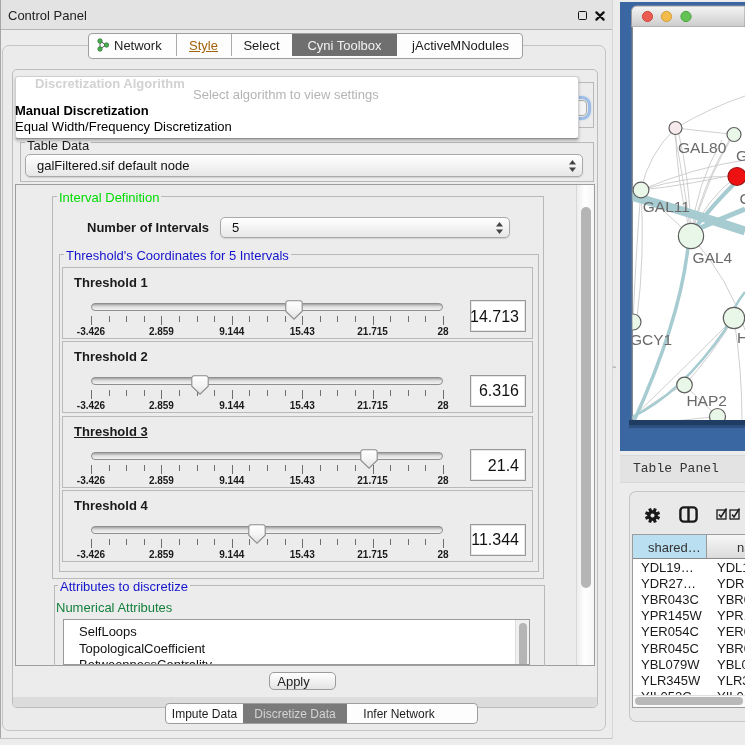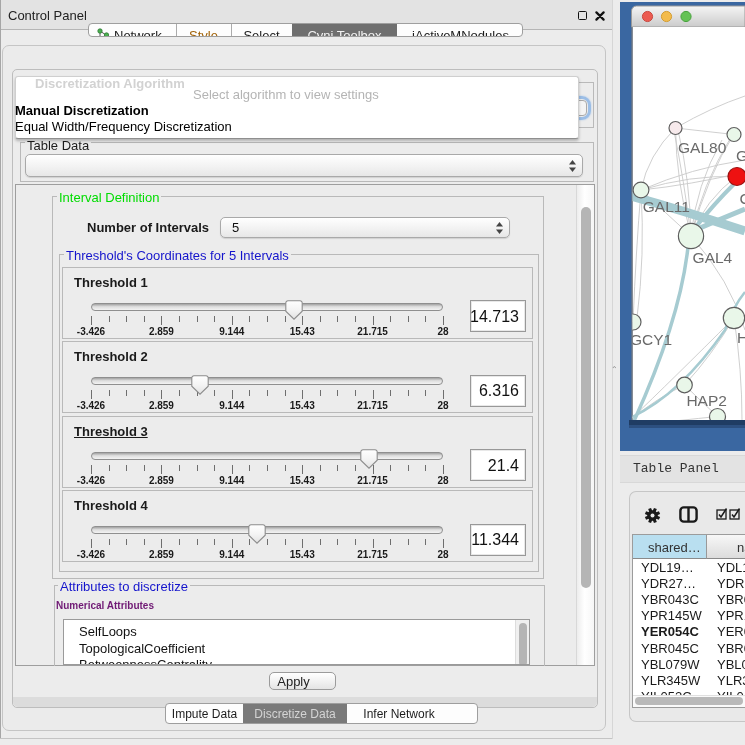--- a/index.html
+++ b/index.html
@@ -10,21 +10,21 @@
 
 <div class="ab" style="left:0;top:0;width:612px;height:739px;background:#ececec;"></div>
 <div class="ab" style="left:0;top:0;width:612px;height:29px;background:#e3e3e3;border-bottom:1px solid #b5b5b5;"></div>
 <div class="t" style="left:8px;top:8px;font-size:13px;color:#222;">Control Panel</div>
 <div class="ab" style="left:578px;top:11px;width:7px;height:7px;border:1.8px solid #111;border-radius:1.5px;"></div>
 <svg class="ab" style="left:595px;top:11px;" width="10" height="10" viewBox="0 0 10 10">
     <path d="M1.4 1.4 L8.6 8.6 M8.6 1.4 L1.4 8.6" stroke="#111" stroke-width="2.2" stroke-linecap="round"></path>
   </svg>
 <div class="ab" style="left:0;top:0;width:1px;height:739px;background:#a6a6a6;"></div>
 <div class="ab" style="left:2px;top:45px;width:604px;height:686px;background:#ebebeb;border:1px solid #c5c5c5;border-radius:7px;box-sizing:border-box;"></div>
-<div class="ab" style="left:88px;top:23px;width:435px;height:14px;background:#fdfdfd;border:1px solid #9e9e9e;border-radius:4px;box-sizing:border-box;overflow:hidden;">
+<div class="ab" style="left:88px;top:33px;width:435px;height:26px;background:#fdfdfd;border:1px solid #9e9e9e;border-radius:4px;box-sizing:border-box;overflow:hidden;">
 <div class="ab" style="left:0;top:0;width:87px;height:22px;border-right:1px solid #ababab;"></div>
 <div class="ab" style="left:87px;top:0;width:55px;height:22px;border-right:1px solid #ababab;"></div>
 <div class="ab" style="left:142px;top:0;width:61px;height:22px;"></div>
 <div class="ab" style="left:203px;top:0;width:105px;height:22px;background:#6f6f6f;"></div>
 <div class="ab" style="left:308px;top:0;width:127px;height:22px;"></div>
 <svg class="ab" style="left:7px;top:3px;" width="15" height="16" viewBox="0 0 15 16">
       <line x1="4" y1="4" x2="10" y2="8" stroke="#555" stroke-width="1"></line>
       <line x1="4" y1="12" x2="10" y2="8" stroke="#555" stroke-width="1"></line>
       <line x1="4" y1="4" x2="4" y2="12" stroke="#555" stroke-width="1"></line>
       <circle cx="4" cy="4" r="2.2" fill="#4caf50" stroke="#2c7a33" stroke-width="0.8"></circle>
@@ -37,20 +37,21 @@
 <div class="ab" style="left:203px;top:4px;width:105px;text-align:center;font-size:13px;color:#f2f2f2;">Cyni Toolbox</div>
 <div class="ab" style="left:308px;top:4px;width:127px;text-align:center;font-size:13px;color:#1c1c1c;">jActiveMNodules</div>
 </div>
 <div class="ab" style="left:12px;top:69px;width:586px;height:639px;background:#ececec;border:1px solid #bdbdbd;border-radius:5px;box-sizing:border-box;"></div>
 <div class="ab" style="left:20px;top:82px;width:572px;height:44px;border:1px solid #b9b9b9;"></div>
 <div class="ab" style="left:566px;top:96px;width:25px;height:24px;border:3px solid #9cbee6;border-radius:9px;box-sizing:border-box;box-shadow:0 0 2px #a9c6e8;"></div>
 <div class="ab" style="left:570px;top:100px;width:17px;height:16px;background:#f4f4f4;border:1px solid #aaa;border-radius:4px;box-sizing:border-box;"></div>
 <div class="ab" style="left:20px;top:142px;width:572px;height:38px;border:1px solid #b9b9b9;"></div>
 <div class="t" style="left:25px;top:138px;font-size:13px;color:#1c1c1c;background:#ececec;padding:0 2px;">Table Data</div>
 <div class="ab" style="left:25px;top:154px;width:558px;height:23px;background:linear-gradient(#ffffff,#f1f1f1 60%,#e7e7e7);border:1px solid #a9a9a9;border-radius:5px;box-sizing:border-box;box-shadow:0 1px 1px rgba(0,0,0,0.12);">
+    <div class="t" style="left:11px;top:3px;font-size:13px;color:#111;">galFiltered.sif default node</div>
     <svg class="ab" style="left:542px;top:5px;" width="9" height="12" viewBox="0 0 9 12">
       <path d="M4.5 0 L8 4.5 L1 4.5 Z" fill="#444"></path>
       <path d="M4.5 12 L8 7.5 L1 7.5 Z" fill="#444"></path>
     </svg>
   </div>
 <div class="ab" style="left:15px;top:184px;width:580px;height:482px;background:#ececec;border:1px solid #9e9e9e;box-sizing:border-box;"></div>
 <div class="ab" style="left:576px;top:185px;width:18px;height:480px;background:linear-gradient(90deg,#ededed,#ffffff 45%,#f6f6f6);border-left:1px solid #d8d8d8;box-sizing:border-box;"></div>
 <div class="ab" style="left:581px;top:207px;width:10px;height:381px;background:#b5b5b5;border-radius:5px;"></div>
 <div class="ab" style="left:52px;top:196px;width:490px;height:381px;border:1px solid #b9b9b9;"></div>
 <div class="t" style="left:57px;top:190px;font-size:13px;color:#00dc00;background:#ececec;padding:0 2px;">Interval Definition</div>
@@ -227,21 +228,21 @@
         <stop offset="0" stop-color="#ffffff"></stop>
         <stop offset="0.5" stop-color="#f4f4f4"></stop>
         <stop offset="1" stop-color="#e2e2e2"></stop>
       </linearGradient>
     </defs>
   </svg>
 <div class="ab" style="left:470px;top:523.5px;width:56px;height:32px;background:#ffffff;border:1px solid #989898;box-shadow:inset 0 0 0 1px #e8e8e8;box-sizing:border-box;"></div>
 <div class="t" style="left:470px;top:531.0px;width:49px;text-align:right;font-size:16px;color:#111;">11.344</div>
 <div class="ab" style="left:54px;top:585px;width:489px;height:80px;border:1px solid #b9b9b9;border-bottom:none;"></div>
 <div class="t" style="left:58px;top:579px;font-size:13px;color:#1414cc;background:#ececec;padding:0 2px;">Attributes to discretize</div>
-<div class="t" style="left:56px;top:600px;font-size:10px;font-weight:bold;color:#701a75;">Numerical Attributes</div>
+<div class="t" style="left:56px;top:600px;font-size:13px;font-weight:normal;color:#15803d;">Numerical Attributes</div>
 <div class="ab" style="left:63px;top:619px;width:467px;height:46px;background:#ffffff;border:1px solid #9a9a9a;box-sizing:border-box;overflow:hidden;">
 <div class="t" style="left:15px;top:4px;font-size:13px;color:#111;">SelfLoops</div>
 <div class="t" style="left:15px;top:21px;font-size:13px;color:#111;">TopologicalCoefficient</div>
 <div class="t" style="left:15px;top:37px;font-size:13px;color:#111;">BetweennessCentrality</div>
 <div class="ab" style="left:451px;top:0;width:15px;height:46px;background:#f0f0f0;border-left:1px solid #ddd;"></div>
 <div class="ab" style="left:455px;top:3px;width:8px;height:43px;background:#b5b5b5;border-radius:4px;"></div>
 </div>
 <div class="ab" style="left:269px;top:672px;width:67px;height:18px;background:linear-gradient(#ffffff,#f2f2f2 50%,#e4e4e4);border:1px solid #9b9b9b;border-radius:5px;box-sizing:border-box;"></div>
 <div class="ab" style="left:260px;top:674px;width:67px;text-align:center;font-size:13px;color:#222;">Apply</div>
 <div class="ab" style="left:13px;top:697px;width:584px;height:10px;background:#dcdcdc;border-radius:0 0 5px 5px;"></div>
@@ -365,21 +366,21 @@
     <div class="t" style="left:15px;top:5px;font-size:13px;color:#333;">shared…</div>
     <div class="t" style="left:104px;top:5px;font-size:13px;color:#333;">na</div>
     <div class="t" style="left:8px;top:25px;font-size:13px;color:#1a1a1a;">YDL19…</div>
     <div class="t" style="left:84px;top:25px;font-size:13px;color:#1a1a1a;">YDL1</div>
     <div class="t" style="left:8px;top:41.1px;font-size:13px;color:#1a1a1a;">YDR27…</div>
     <div class="t" style="left:84px;top:41.1px;font-size:13px;color:#1a1a1a;">YDR2</div>
     <div class="t" style="left:8px;top:57.2px;font-size:13px;color:#1a1a1a;">YBR043C</div>
     <div class="t" style="left:84px;top:57.2px;font-size:13px;color:#1a1a1a;">YBR0</div>
     <div class="t" style="left:8px;top:73.30000000000001px;font-size:13px;color:#1a1a1a;">YPR145W</div>
     <div class="t" style="left:84px;top:73.30000000000001px;font-size:13px;color:#1a1a1a;">YPR1</div>
-    <div class="t" style="left:8px;top:89.4px;font-size:13px;color:#1a1a1a;font-weight:bold;">YER054C</div>
+    <div class="t" style="left:8px;top:89.4px;font-size:13px;color:#1a1a1a;">YER054C</div>
     <div class="t" style="left:84px;top:89.4px;font-size:13px;color:#1a1a1a;">YER0</div>
     <div class="t" style="left:8px;top:105.5px;font-size:13px;color:#1a1a1a;">YBR045C</div>
     <div class="t" style="left:84px;top:105.5px;font-size:13px;color:#1a1a1a;">YBR0</div>
     <div class="t" style="left:8px;top:121.6px;font-size:13px;color:#1a1a1a;">YBL079W</div>
     <div class="t" style="left:84px;top:121.6px;font-size:13px;color:#1a1a1a;">YBL0</div>
     <div class="t" style="left:8px;top:137.7px;font-size:13px;color:#1a1a1a;">YLR345W</div>
     <div class="t" style="left:84px;top:137.7px;font-size:13px;color:#1a1a1a;">YLR3</div>
     <div class="t" style="left:8px;top:153.79999999999998px;font-size:13px;color:#1a1a1a;">YIL052C</div>
     <div class="t" style="left:84px;top:153.79999999999998px;font-size:13px;color:#1a1a1a;">YIL0</div>
     <div class="ab" style="left:0;top:160px;width:113px;height:13px;background:#fafafa;border-top:1px solid #e0e0e0;"></div>

